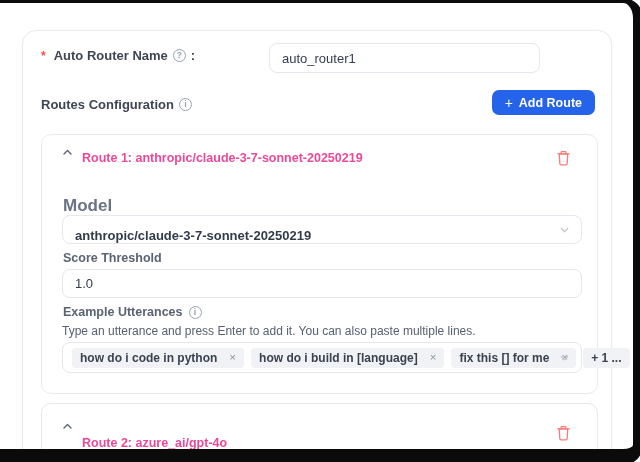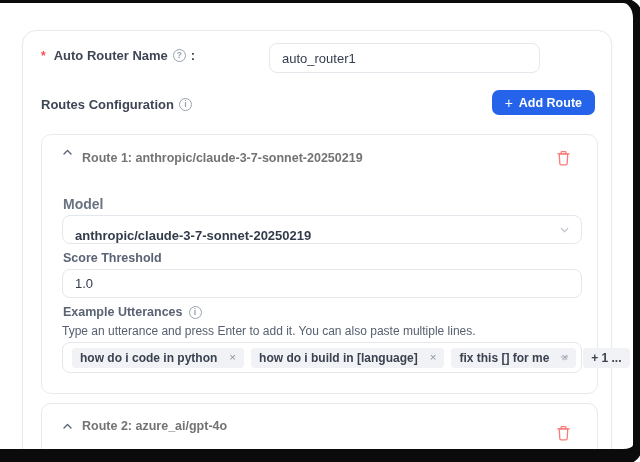--- a/index.html
+++ b/index.html
@@ -55,27 +55,27 @@
   }
   .add-route-btn .plus { font-size:14px; font-weight:500; line-height:1; }
   
   .route-panel {
     position:absolute; left:18px; width:557px;
     background:#fff; border:1px solid #e7e9ed; border-radius:10px;
   }
   .panel-1 { top:103px; height:260px; }
   .panel-2 { top:372px; height:90px; }
   .collapse-icon { position:absolute; display:flex; cursor:pointer; }
-  .route-title { position:absolute; left:40px; font-size:12.5px; font-weight:600; color:#737373; }
+  .route-title { position:absolute; left:40px; font-size:12.5px; font-weight:600; color:#ec4899; }
   .trash-btn {
     position:absolute; right:24px; background:none; border:none; cursor:pointer;
     display:flex; padding:2px;
   }
   
-  .model-label   { position:absolute; left:21px; top:61px;  font-size:14px; font-weight:600; color:#6a7383; }
+  .model-label   { position:absolute; left:21px; top:61px;  font-size:17px; font-weight:600; color:#6a7383; }
   .model-select  { left:20px; top:80px; width:520px; height:29px; }
   .score-label   { position:absolute; left:21px; top:116px;flex-direction:column; }
   .score-input-wrap { position:absolute; left:20px; top:134px; width:520px; height:29px; }
   .utt-label     { position:absolute; left:21px; top:170px; }
   .utt-hint      { position:absolute; left:20px; top:189px; font-size:12px; color:#57606f; }
   .tags-box {
     position:absolute; left:20px; top:207px; width:520px; height:31px;
     border:1px solid #e4e7ec; border-radius:8px; background:#fff;
     display:flex; align-items:center; gap:7px; padding:0 28px 0 9px; cursor:text;
   }
@@ -172,21 +172,21 @@
         </span>
       </div>
     </div>
 
     <div class="route-panel panel-2">
       <span class="collapse-icon" style="left:20px; top:17px;">
         <svg width="11" height="11" viewBox="0 0 11 11">
             <path d="M2 7 L5.5 3.6 L9 7" fill="none" stroke="#5b6575" stroke-width="1.4" stroke-linecap="round" stroke-linejoin="round"></path>
           </svg>
       </span>
-      <div class="route-title" style="top:15px;">Route 2: azure_ai/gpt-4o</div>
+      <div class="route-title" style="top:32px;">Route 2: azure_ai/gpt-4o</div>
       <button class="trash-btn" style="top:19px;">
         <svg width="15" height="16" viewBox="0 0 14 15" fill="none" stroke="#f87b7b" stroke-width="1.2" stroke-linecap="round" stroke-linejoin="round">
           <path d="M1.6 3.6 H12.4"></path>
           <path d="M4.8 3.6 V2.2 a0.6 0.6 0 0 1 .6-.6 h3.2 a0.6 0.6 0 0 1 .6.6 V3.6"></path>
           <path d="M3 3.6 l.55 9.2 a1.2 1.2 0 0 0 1.2 1.1 h4.5 a1.2 1.2 0 0 0 1.2-1.1 L11 3.6 Z"></path>
         </svg>
       </button>
     </div>
 
   </div>

